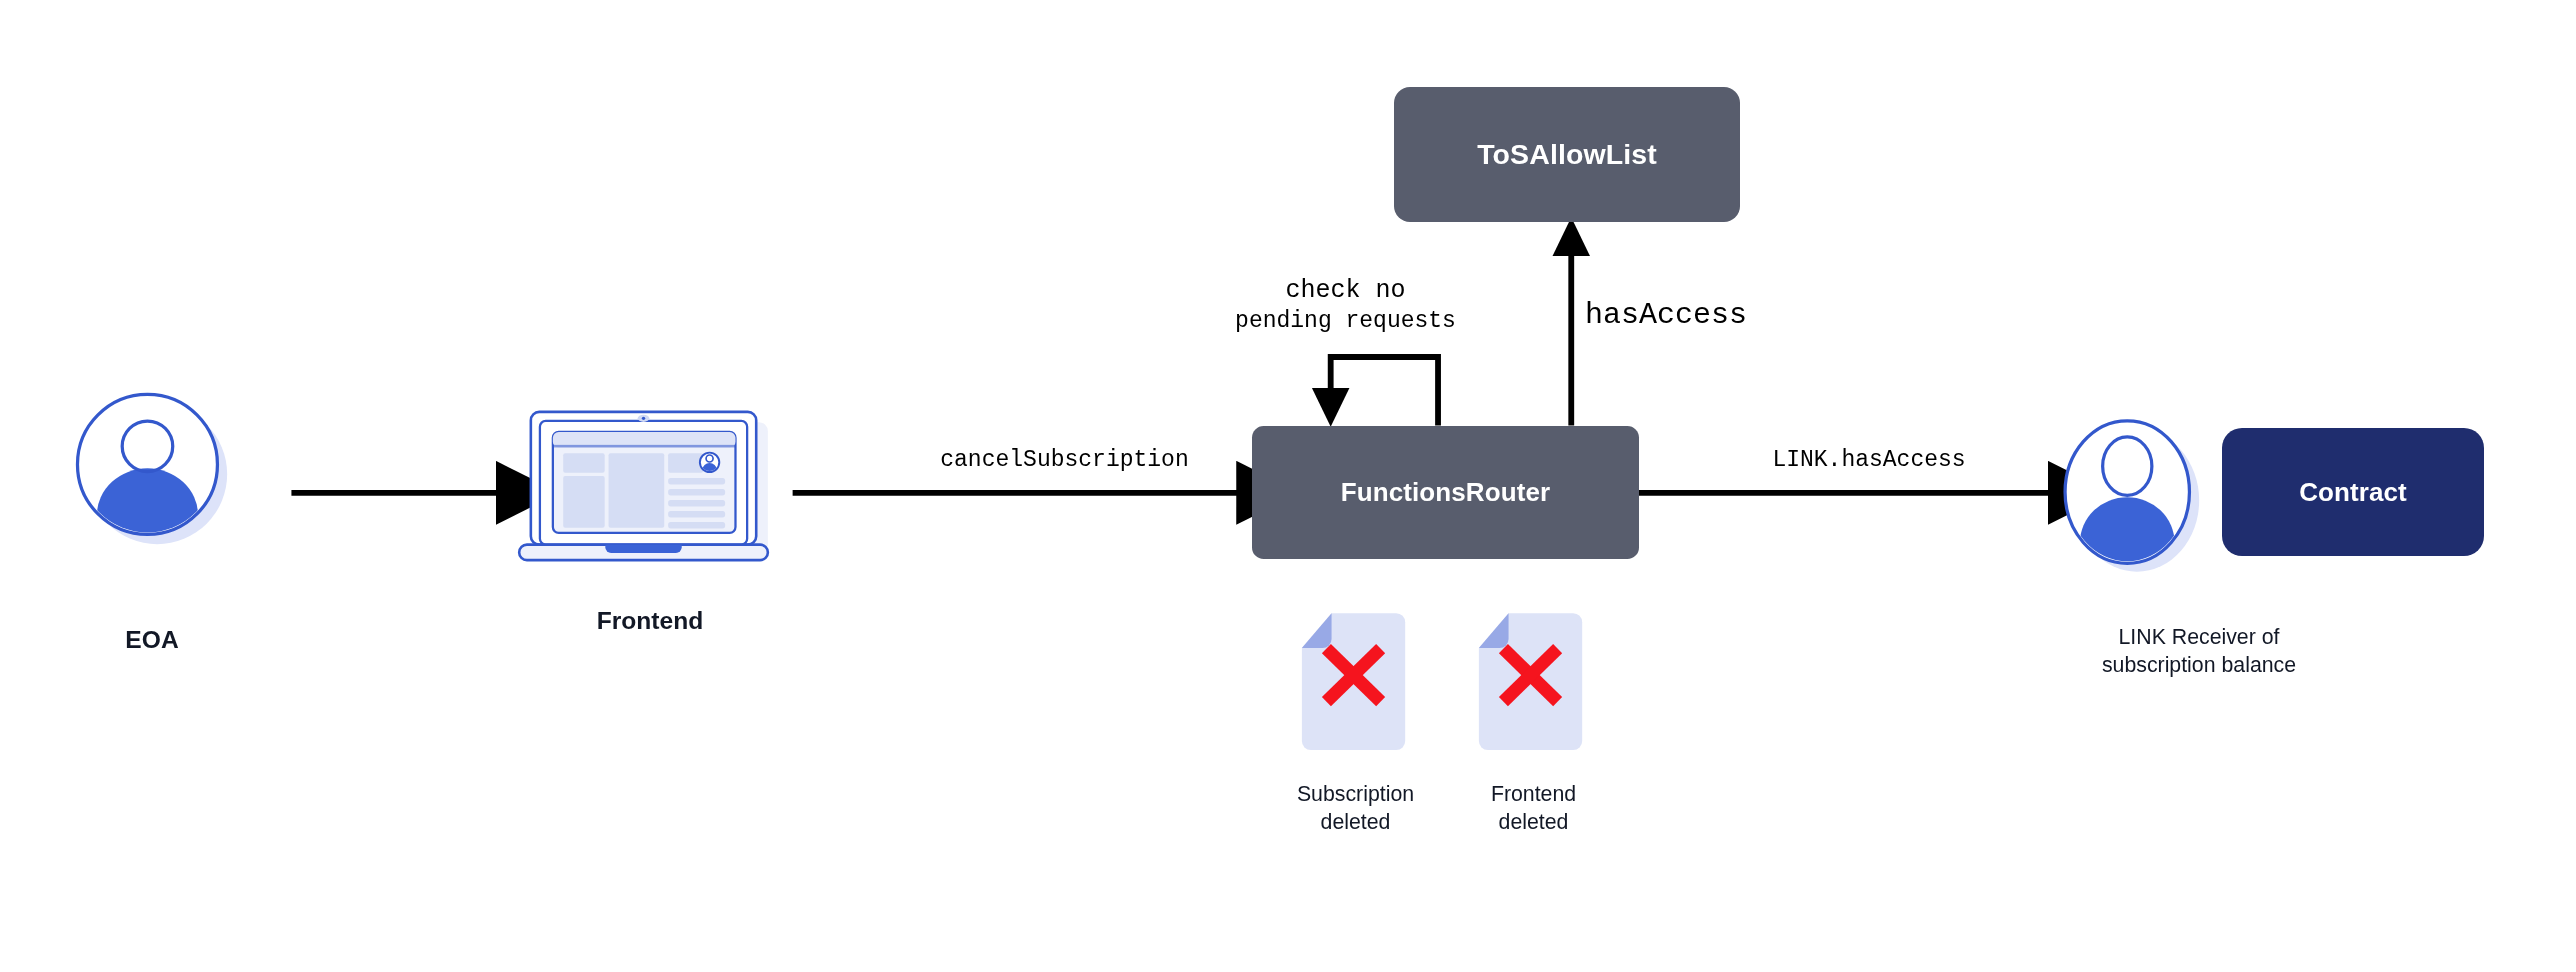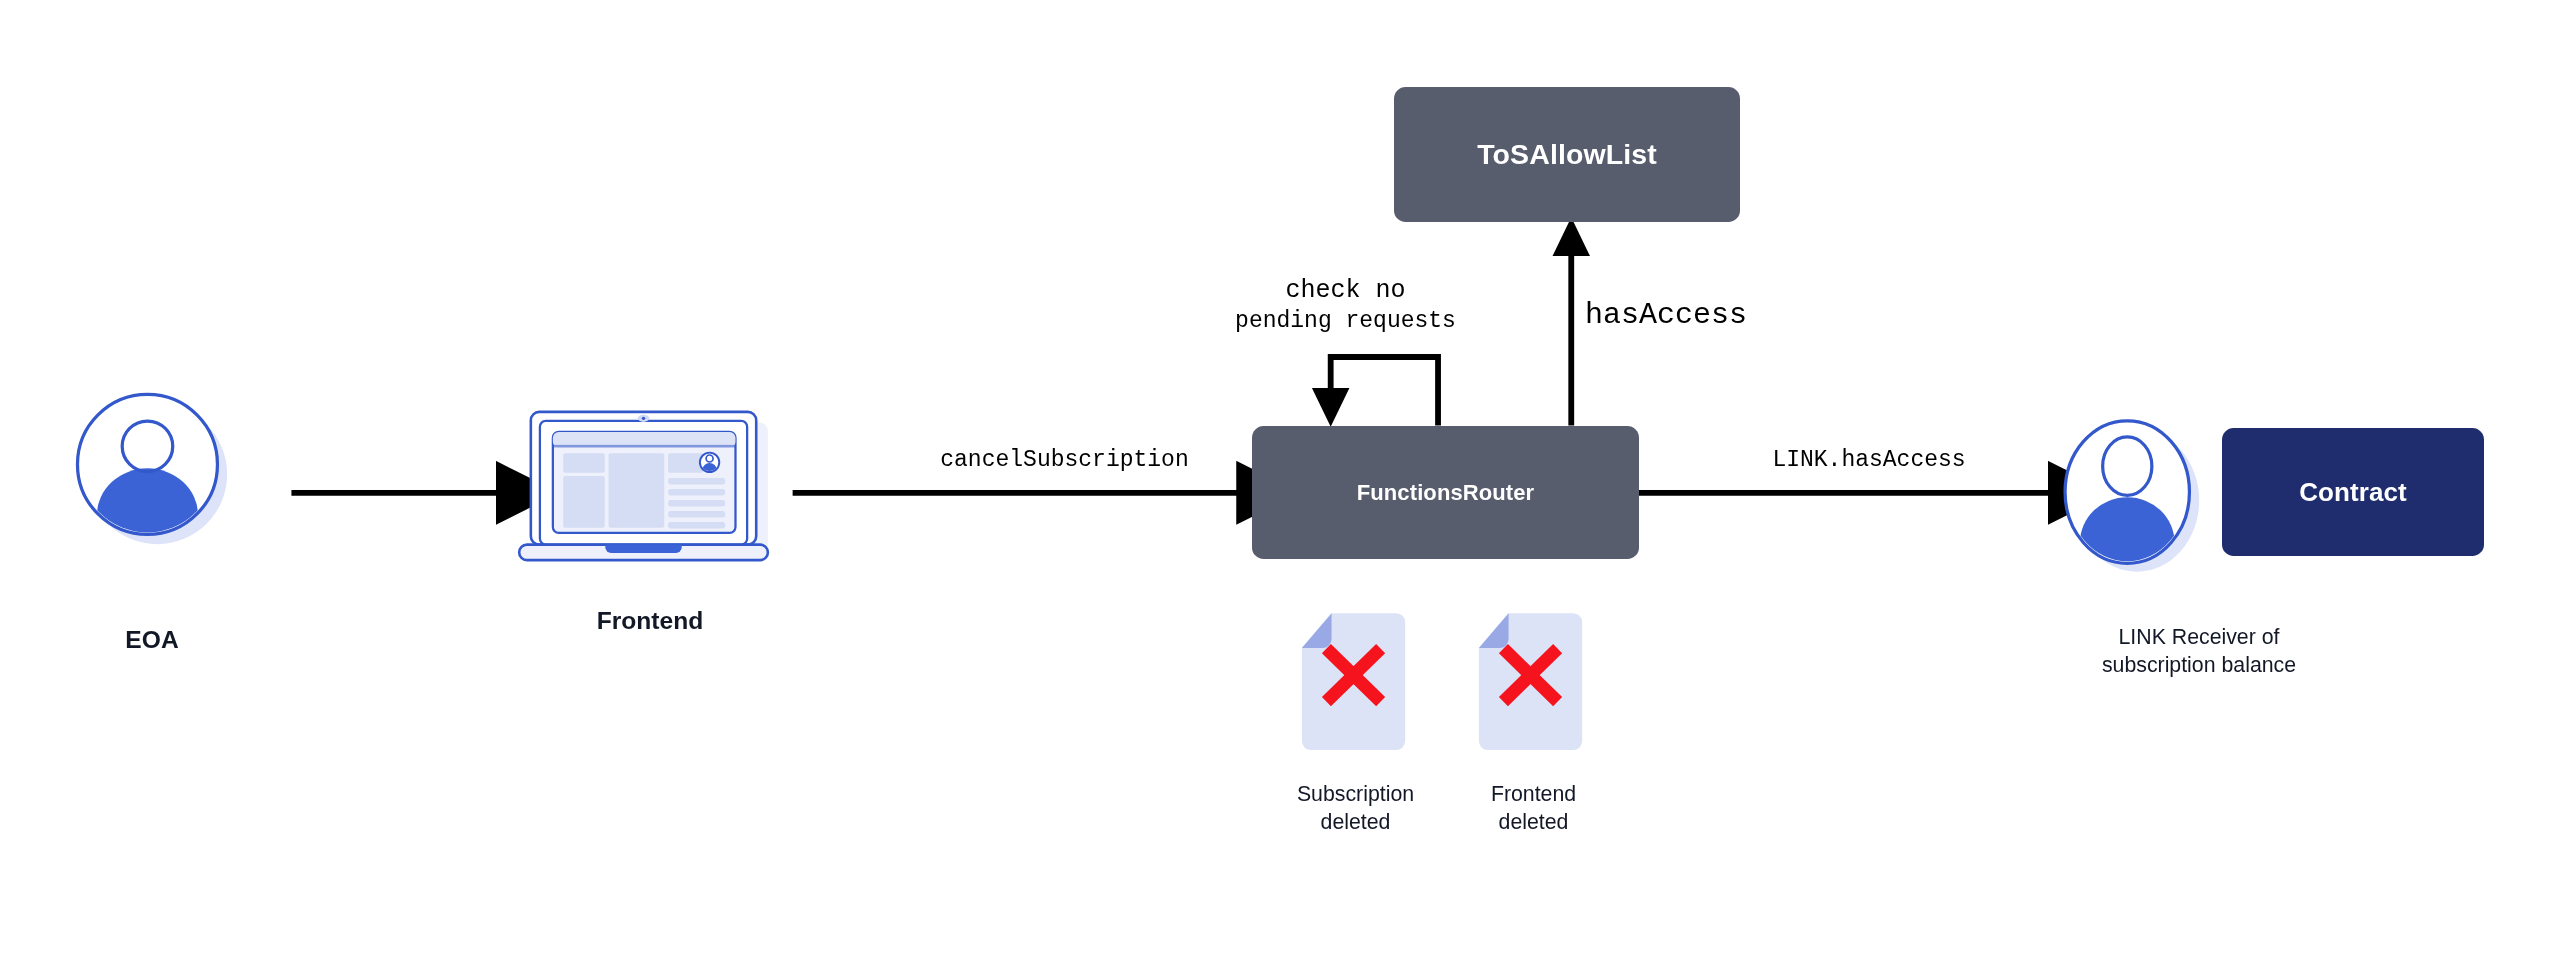--- a/index.html
+++ b/index.html
@@ -149,29 +149,29 @@
     <g clip-path="url(#feClip)">
         <ellipse cx="302" cy="101" rx="11" ry="10" fill="#3b63d6"></ellipse>
       </g>
     <circle cx="302" cy="84" r="5.4" fill="none" stroke="#3358cc" stroke-width="2.6"></circle>
 
     <rect x="8" y="217" width="384" height="24" rx="12" fill="#eef1fb" stroke="#3358cc" stroke-width="4"></rect>
     <path d="M141,217 h118 a0,0 0 0 1 0,0 v4 a9,9 0 0 1 -9,9 h-100 a9,9 0 0 1 -9,-9 z" fill="#3b63d6"></path>
   </svg>
   <div class="caption-bold" style="left:527px; top:607px; width:246px; font-size:24.6px;">Frontend</div>
 
-  <div class="box box-slate" style="left:1394px; top:87px; width:346px; height:135px; font-size:28.5px;">
+  <div class="box box-slate" style="left:1394px; top:87px; width:346px; height:135px; font-size:28.5px;border-radius:16px;">
     <span>ToSAllowList</span>
   </div>
 
-  <div class="box box-slate" style="left:1252px; top:426px; width:387px; height:133px; font-size:22px;">
+  <div class="box box-slate" style="left:1252px; top:426px; width:387px; height:133px; font-size:26px;">
     <span>FunctionsRouter</span>
   </div>
 
-  <div class="box box-navy" style="left:2222px; top:428px; width:262px; height:128px; font-size:26px;">
+  <div class="box box-navy" style="left:2222px; top:428px; width:262px; height:128px; font-size:26px;border-radius:20px;">
     <span>Contract</span>
   </div>
 
   <div class="edge-label" style="left:838px; top:446px; width:453px; font-size:23px;">cancelSubscription</div>
 
   <div class="edge-label" style="left:1701px; top:446px; width:336px; font-size:23px;">LINK.hasAccess</div>
 
   <div class="edge-label" style="left:1585px; top:296px; width:207px; font-size:30px; text-align:left;">hasAccess</div>
 
   <div style="position:absolute; left:1203px; top:275px; width:285px; text-align:center;">

